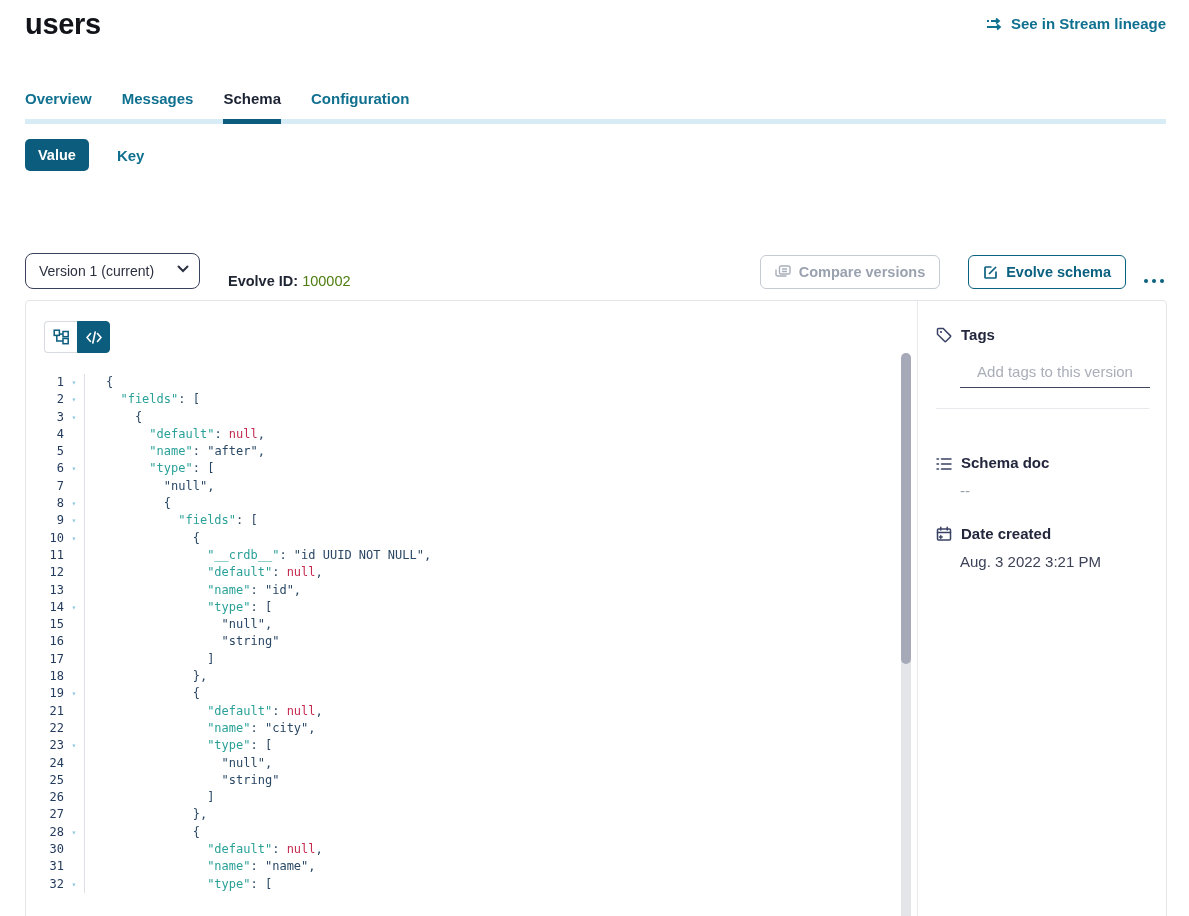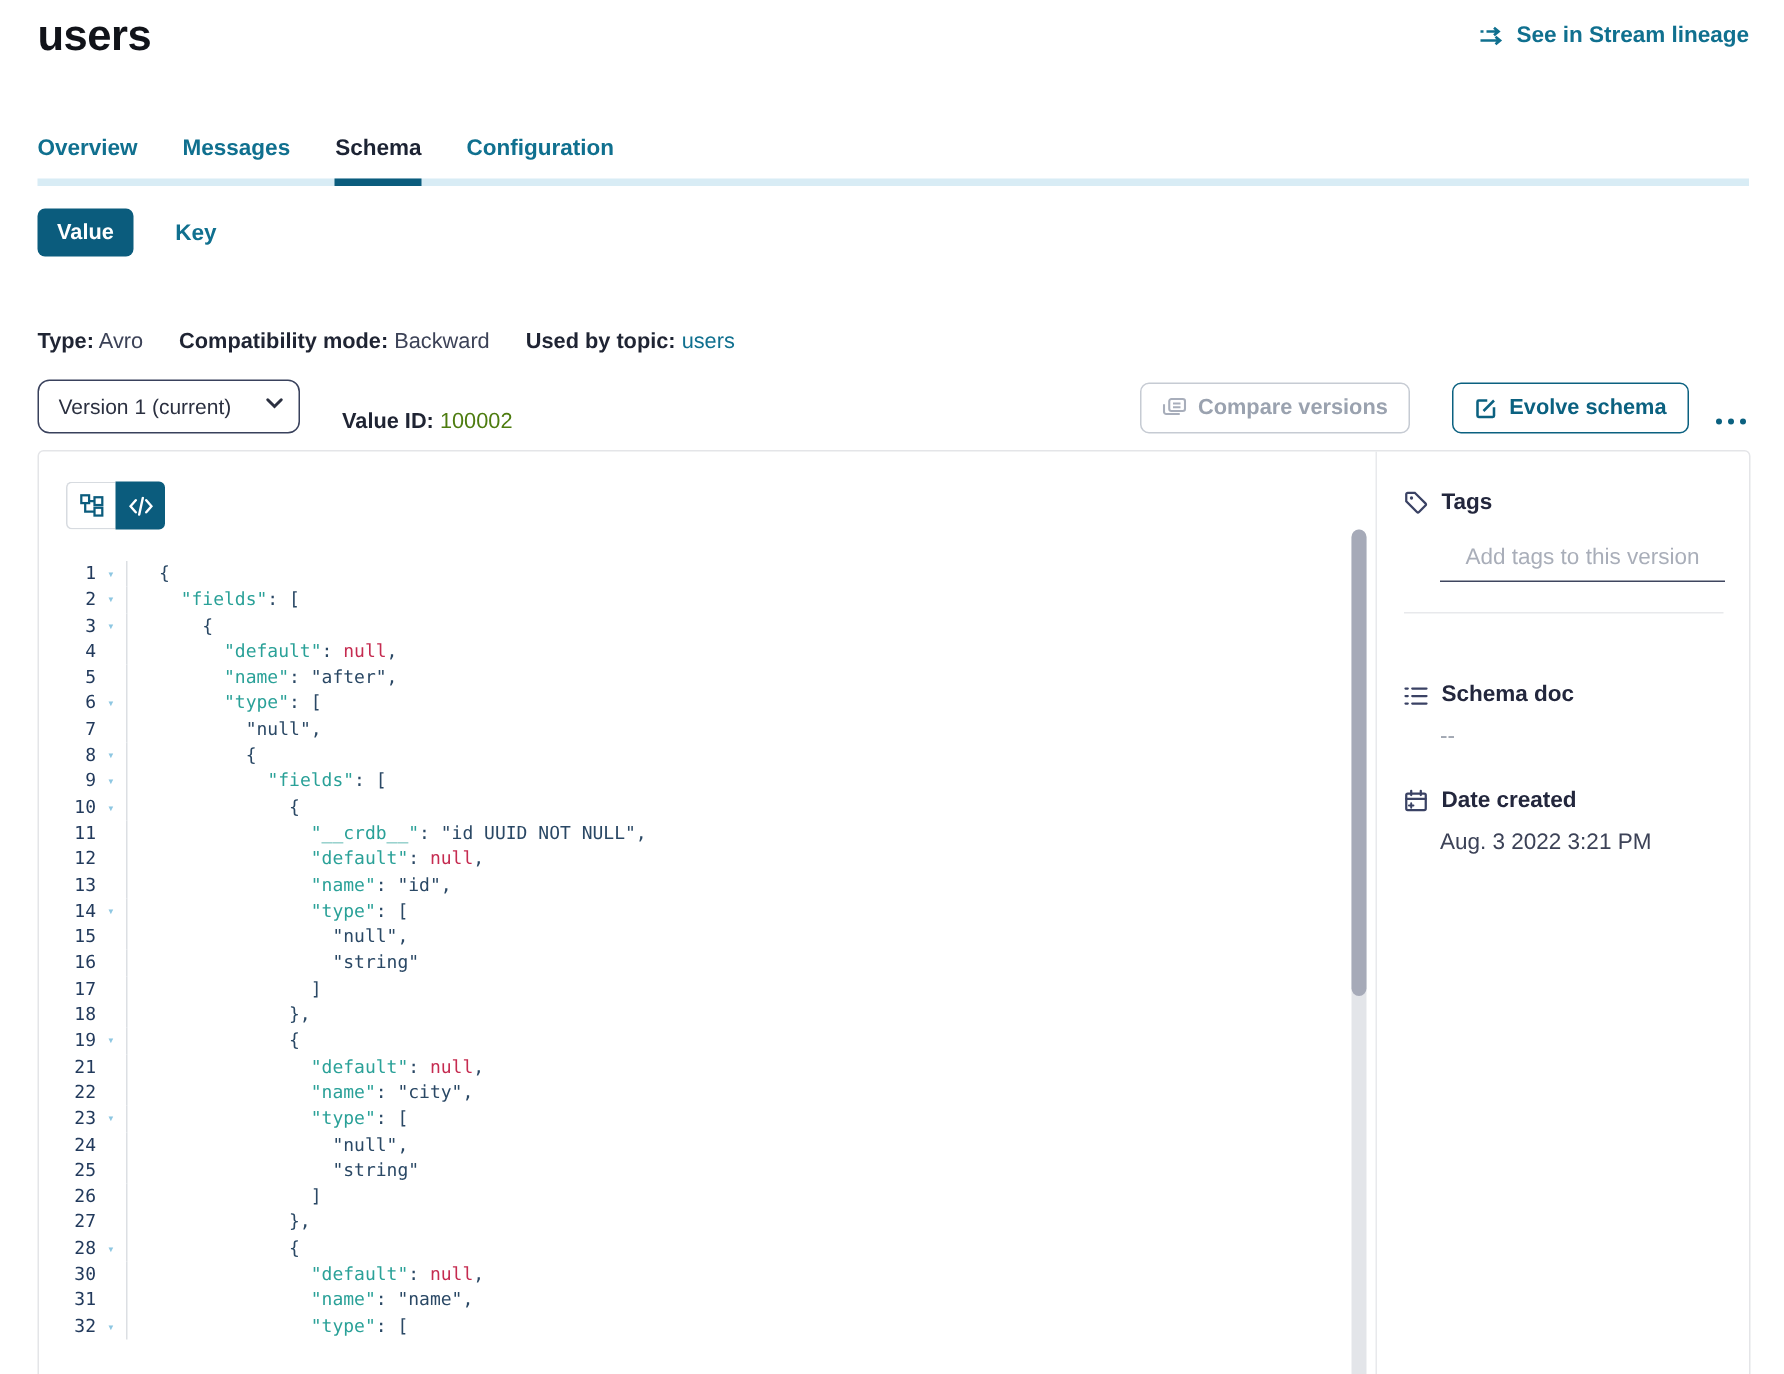--- a/index.html
+++ b/index.html
@@ -119,48 +119,34 @@
     <div class="tab">Messages</div>
     <div class="tab active">Schema</div>
     <div class="tab">Configuration</div>
   </nav>
 
   <div class="vk-row">
     <button class="vk-value">Value</button>
     <span class="vk-key">Key</span>
   </div>
 
-  <div class="meta-row">
-    <div class="meta-item">
-      <b>Type:</b>
-      <span>Avro</span>
-    </div>
-    <div class="meta-item">
-      <b>Compatibility mode:</b>
-      <span>Backward</span>
-    </div>
-    <div class="meta-item">
-      <b>Used by topic:</b>
-      <a>users</a>
-    </div>
-  </div>
 
   <div class="version-bar">
     <div class="select-wrap">
       <select>
         <option>Version 1 (current)</option>
       </select>
       <span class="chev">
         <svg width="12" height="8" viewBox="0 0 12 8" fill="none" stroke="#2b3040" stroke-width="2" stroke-linecap="round">
             <path d="M1.5 1.5 L6 6 L10.5 1.5"></path>
           </svg>
       </span>
     </div>
     <div class="schema-id">
-      <b>Value ID:</b>
+      <b>Evolve ID:</b>
       <span>100002</span>
     </div>
     <div class="vb-spacer"></div>
     <button class="btn btn-compare" disabled="">
       <span>
         <svg width="16" height="14" viewBox="0 0 16 14" fill="none" stroke="#a8aebb" stroke-width="1.4">
           <rect x="4.5" y="1" width="10.5" height="8" rx="1.5"></rect>
           <path d="M11.5 11 H2.5 A1.5 1.5 0 0 1 1 9.5 V4.5"></path>
           <path d="M7 4 h5 M7 6.5 h5"></path>
         </svg>

